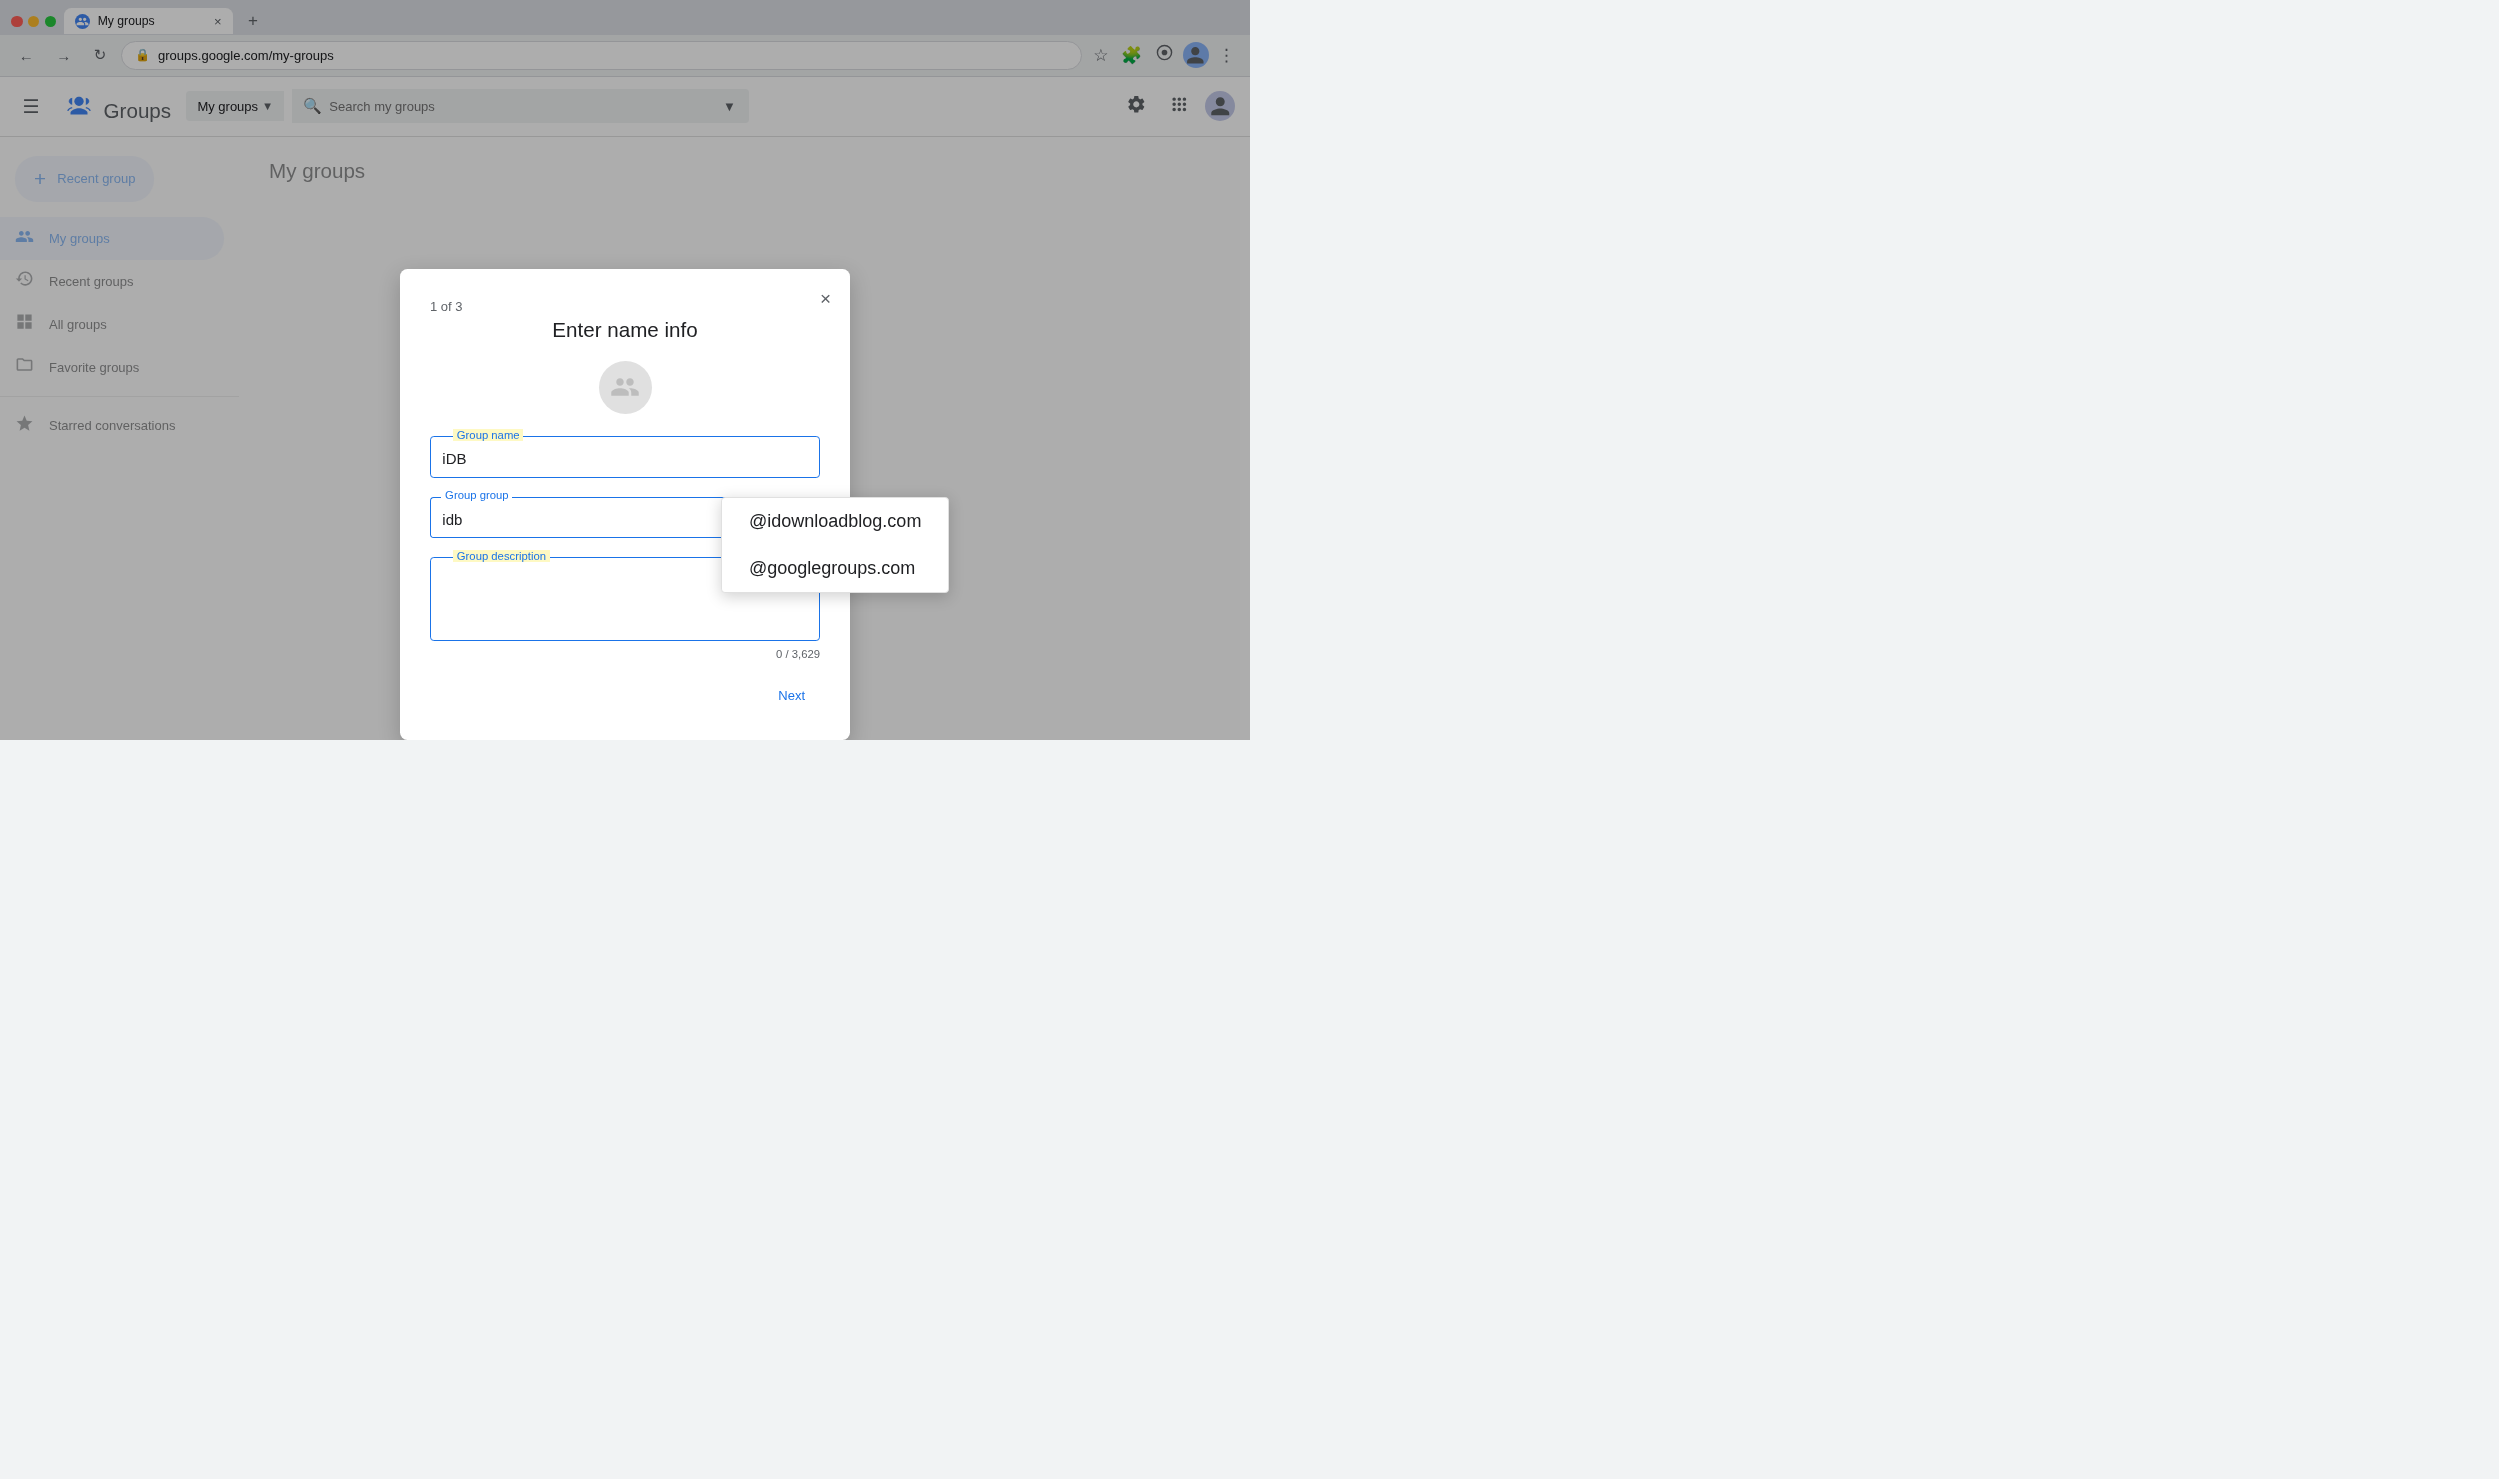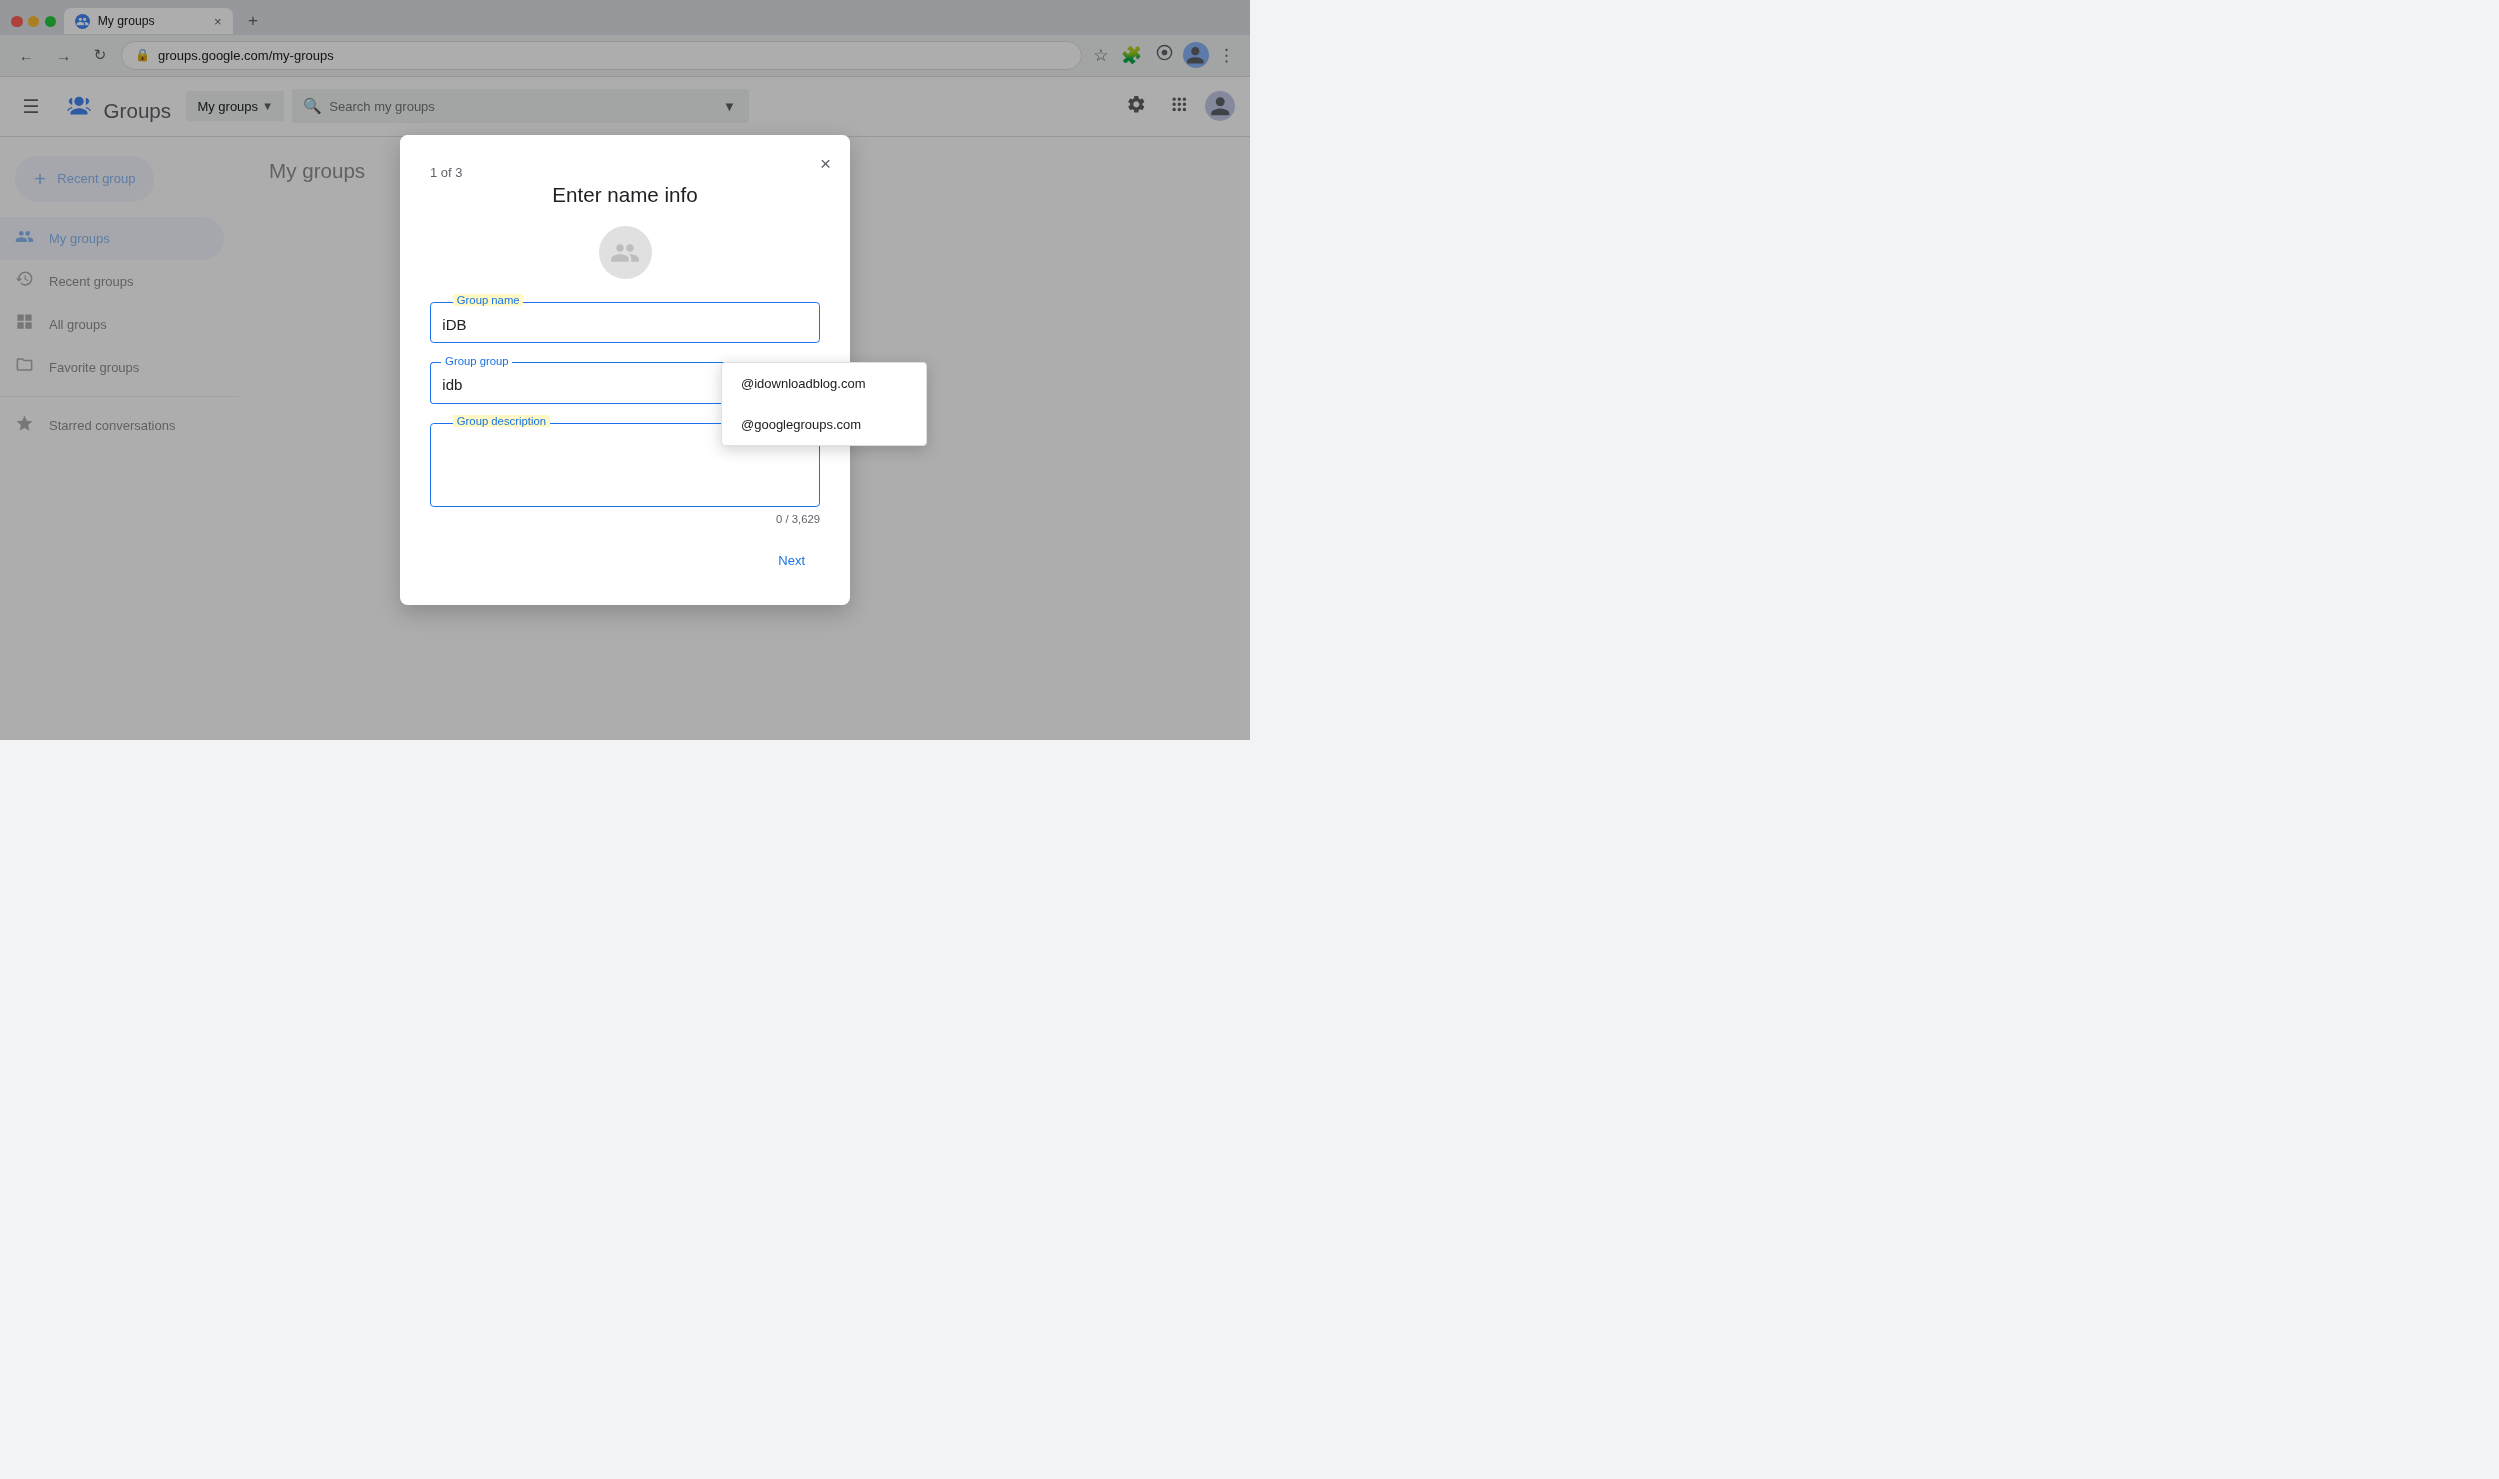--- a/index.html
+++ b/index.html
@@ -49,41 +49,41 @@
     .sidebar-item.active { background: #e8f0fe; color: #1a73e8; font-weight: 500; }
     .sidebar-item.active .sidebar-icon { color: #1a73e8; }
     .sidebar-icon { font-size: 17px; color: #5f6368; }
     .sidebar-divider { height: 0.9px; background: #e0e0e0; margin: 7.5px 0; }
 
     
     .page-content { flex: 1; padding: 22.5px 30px; overflow-y: auto; position: relative; }
     .page-title { font-size: 20.6px; color: #202124; font-weight: 400; margin-bottom: 22.5px; }
 
     
-    .modal-overlay { position: absolute; top: 0; left: 0; right: 0; bottom: 0; background: rgba(0,0,0,0.32); display: flex; align-items: center; justify-content: center; z-index: 100; }
+    .modal-overlay { position: absolute; top: 0; left: 0; right: 0; bottom: 0; background: rgba(0,0,0,0.32); display: flex; align-items: flex-end; justify-content: center; z-index: 100; }
     .modal { background: #fff; border-radius: 7.5px; width: 450px; padding: 30px; position: relative; box-shadow: 0 7.5px 22.5px rgba(0,0,0,0.2); }
     .modal-step { font-size: 13px; color: #5f6368; margin-bottom: 3.8px; }
     .modal-close-btn { position: absolute; top: 15px; right: 15px; background: none; border: none; cursor: pointer; font-size: 19px; color: #5f6368; padding: 3.8px; border-radius: 50%; }
     .modal-title { font-size: 20.6px; color: #202124; font-weight: 400; text-align: center; margin-bottom: 19px; }
     .group-avatar { width: 53px; height: 53px; border-radius: 50%; background: #e0e0e0; display: flex; align-items: center; justify-content: center; margin: 0 auto 22.5px auto; cursor: pointer; }
 
     
     .form-field { position: relative; margin-bottom: 19px; }
     .form-field label { position: absolute; top: -7.5px; left: 23px; font-size: 11.3px; color: #1a73e8; background: #fef9c3; padding: 0 3.8px; }
     .form-field input, .form-field textarea { width: 100%; border: 0.9px solid #1a73e8; border-radius: 3.8px; padding: 13px 11.3px 9.4px 11.3px; font-size: 15px; color: #202124; outline: none; font-family: inherit; }
     .form-field textarea { resize: none; height: 84px; }
     .char-count { text-align: right; font-size: 11.3px; color: #5f6368; margin-top: 3.8px; }
 
     
     .email-row { display: flex; align-items: flex-start; gap: 0; position: relative; }
     .email-field-wrap { flex: 1; position: relative; }
     .email-field-wrap label { position: absolute; top: -7.5px; left: 11.3px; font-size: 11.3px; color: #1a73e8; background: #fff; padding: 0 3.8px; }
     .email-field-wrap input { width: 100%; border: 0.9px solid #1a73e8; border-radius: 3.8px 0 0 3.8px; padding: 13px 11.3px 9.4px 11.3px; font-size: 15px; color: #202124; outline: none; font-family: inherit; border-right: none; }
     .domain-dropdown { min-width: 206px; background: #fff; border-radius: 3.8px; box-shadow: 0 3.8px 15px rgba(0,0,0,0.18); position: absolute; left: 100%; top: 0; z-index: 10; overflow: hidden; border: 0.9px solid #e0e0e0; }
-    .domain-option { padding: 13px 19px; font-size: 13px; color: #202124; cursor: pointer; }
+    .domain-option { padding: 13px 27px; font-size: 18px; color: #202124; cursor: pointer; }
 
     
     .modal-footer { display: flex; justify-content: flex-end; margin-top: 20px; }
     .next-btn { background: none; border: none; color: #1a73e8; font-size: 13px; font-weight: 500; cursor: pointer; padding: 7.5px 15px; border-radius: 3.8px; }
 
     
     .dimmed { opacity: 0.5; pointer-events: none; }
   </style>
 </head>
 <body>

